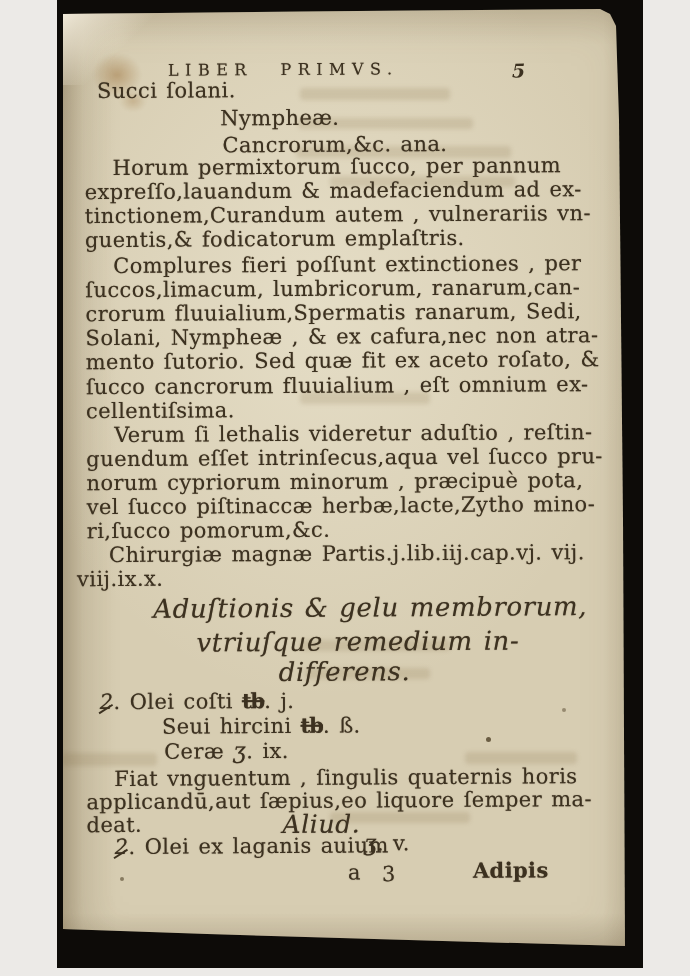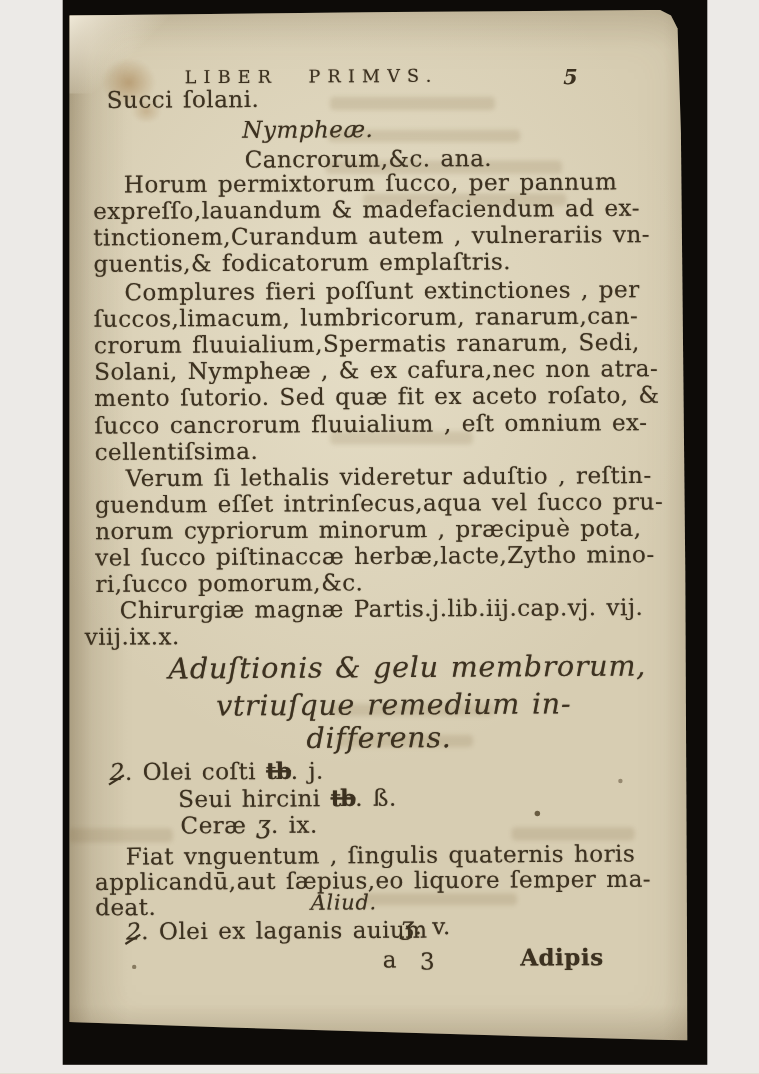--- a/index.html
+++ b/index.html
@@ -98,21 +98,21 @@
       <div class="decor speck2"></div>
       <div class="decor speck3"></div>
     </div>
   </div>
 
   <div class="text-layer" id="text-layer">
     <div class="header">LIBER PRIMVS.</div>
     <div class="pagenum">5</div>
 
   <div class="tline" style="left: 97px; top: 81px;">Succi ſolani.</div>
-      <div class="tline" style="left: 220px; top: 109px; font-style: italic;">Nympheæ.</div>
+      <div class="tline" style="left: 220px; top: 109px;">Nympheæ.</div>
       <div class="tline" style="left: 222px; top: 136px;">Cancrorum,&amp;c. ana.</div>
       <div class="tline" style="left: 112px; top: 158px;">Horum permixtorum ſucco, per pannum</div>
       <div class="tline" style="left: 84px; top: 182px;">expreſſo,lauandum &amp; madefaciendum ad ex-</div>
       <div class="tline" style="left: 84px; top: 206px;">tinctionem,Curandum autem , vulnerariis vn-</div>
       <div class="tline" style="left: 84px; top: 230px;">guentis,&amp; fodicatorum emplaſtris.</div>
       <div class="tline" style="left: 112px; top: 256px;">Complures fieri poſſunt extinctiones , per</div>
       <div class="tline" style="left: 84px; top: 280px;">ſuccos,limacum, lumbricorum, ranarum,can-</div>
       <div class="tline" style="left: 84px; top: 304px;">crorum fluuialium,Spermatis ranarum, Sedi,</div>
       <div class="tline" style="left: 84px; top: 328px;">Solani, Nympheæ , &amp; ex cafura,nec non atra-</div>
       <div class="tline" style="left: 84px; top: 352px;">mento ſutorio. Sed quæ fit ex aceto roſato, &amp;</div>
@@ -127,20 +127,20 @@
       <div class="tline" style="left: 74px; top: 569px;">viij.ix.x.</div>
       <div class="tline it" style="left: 150px; top: 596px;">Aduſtionis &amp; gelu membrorum,</div>
       <div class="tline it" style="left: 193px; top: 630px;">vtriuſque remedium in-</div>
       <div class="tline it" style="left: 275px; top: 660px;">differens.</div>
       <div class="tline" style="left: 96px; top: 691px;"><span class="rx">2</span><span>. Olei coſti </span><span class="lb">tb</span><span>. j.</span></div>
       <div class="tline" style="left: 158px; top: 716px;"><span>Seui hircini </span><span class="lb">tb</span><span>. ß.</span></div>
       <div class="tline" style="left: 160px; top: 740px;"><span>Ceræ </span><span class="oz">ʒ</span><span>. ix.</span></div>
       <div class="tline" style="left: 110px; top: 769px;">Fiat vnguentum , ſingulis quaternis horis</div>
       <div class="tline" style="left: 82px; top: 792px;">applicandū,aut ſæpius,eo liquore ſemper ma-</div>
       <div class="tline" style="left: 82px; top: 815px;">deat.</div>
-      <div class="tline it" style="left: 278px; top: 813px; font-size: 19px;">Aliud.</div>
+      <div class="tline it" style="left: 278px; top: 813px; font-size: 25px;">Aliud.</div>
       <div class="tline" style="left: 110px; top: 837px;"><span class="rx">2</span><span>. Olei ex laganis auium</span></div>
       <div class="tline" style="left: 359px; top: 833px;"><span class="oz">ʒ</span><span>. v.</span></div>
       <div class="tline" style="left: 343px; top: 864px;">a</div>
       <div class="tline" style="left: 377px; top: 866px;">3</div>
       <div class="tline" style="left: 468px; top: 862px; font-weight: bold;">Adipis</div>
     </div>
 </div>
 
 </body></html>

